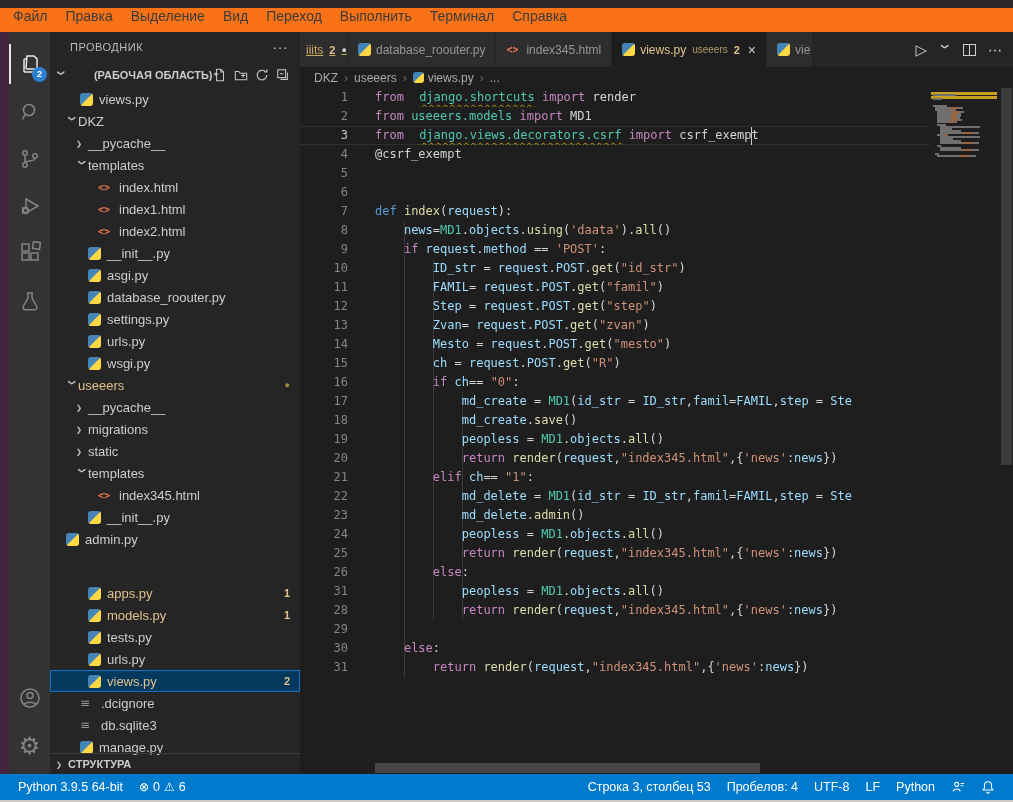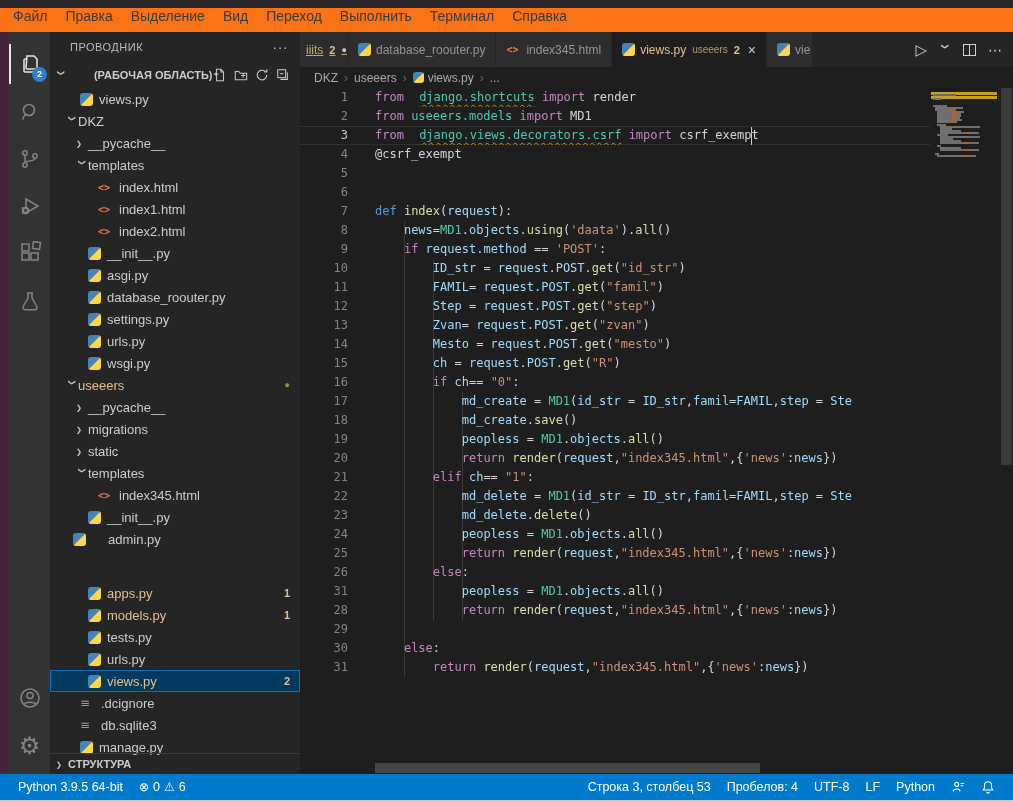--- a/index.html
+++ b/index.html
@@ -285,21 +285,21 @@
           <span>templates</span>
         </div>
         <div class="trow" style="padding-left: 48px;">
           <span class="ic ic-html">&lt;&gt;</span>
           <span>index345.html</span>
         </div>
         <div class="trow" style="padding-left: 38px;">
           <span class="ic ic-py"></span>
           <span>__init__.py</span>
         </div>
-        <div class="trow" style="padding-left: 23px; gap: 16px;">
+        <div class="trow" style="padding-left: 16px;">
           <span class="ic ic-py"></span>
           <span>admin.py</span>
         </div>
         <div class="trow mod" style="padding-left: 38px; margin-top: 32px;">
           <span class="ic ic-py"></span>
           <span>apps.py</span>
           <span class="t-badge">1</span>
         </div>
         <div class="trow mod" style="padding-left: 38px;">
           <span class="ic ic-py"></span>
@@ -477,21 +477,21 @@
           <div class="cl">
             <span class="ln">21</span>
             <span class="lt"><span class="tk-p">        </span><span class="tk-k">elif </span><span class="tk-v">ch</span><span class="tk-p">== </span><span class="tk-s">"1"</span><span class="tk-p">:</span></span>
           </div>
           <div class="cl">
             <span class="ln">22</span>
             <span class="lt"><span class="tk-p">            </span><span class="tk-v">md_delete</span><span class="tk-p"> = </span><span class="tk-t">MD1</span><span class="tk-p">(</span><span class="tk-v">id_str</span><span class="tk-p"> = </span><span class="tk-v">ID_str</span><span class="tk-p">,</span><span class="tk-v">famil</span><span class="tk-p">=</span><span class="tk-v">FAMIL</span><span class="tk-p">,</span><span class="tk-v">step</span><span class="tk-p"> = </span><span class="tk-v">Ste</span></span>
           </div>
           <div class="cl">
             <span class="ln">23</span>
-            <span class="lt"><span class="tk-p">            </span><span class="tk-v">md_delete</span><span class="tk-p">.</span><span class="tk-f">delete</span><span class="tk-p">()</span></span>
+            <span class="lt"><span class="tk-p">            </span><span class="tk-v">md_delete</span><span class="tk-p">.</span><span class="tk-f">admin</span><span class="tk-p">()</span></span>
           </div>
           <div class="cl">
             <span class="ln">24</span>
             <span class="lt"><span class="tk-p">            </span><span class="tk-v">peopless</span><span class="tk-p"> = </span><span class="tk-t">MD1</span><span class="tk-p">.</span><span class="tk-v">objects</span><span class="tk-p">.</span><span class="tk-f">all</span><span class="tk-p">()</span></span>
           </div>
           <div class="cl">
             <span class="ln">25</span>
             <span class="lt"><span class="tk-p">            </span><span class="tk-k">return </span><span class="tk-f">render</span><span class="tk-p">(</span><span class="tk-v">request</span><span class="tk-p">,</span><span class="tk-s">"index345.html"</span><span class="tk-p">,{</span><span class="tk-s">'news'</span><span class="tk-p">:</span><span class="tk-v">news</span><span class="tk-p">})</span></span>
           </div>
           <div class="cl">

